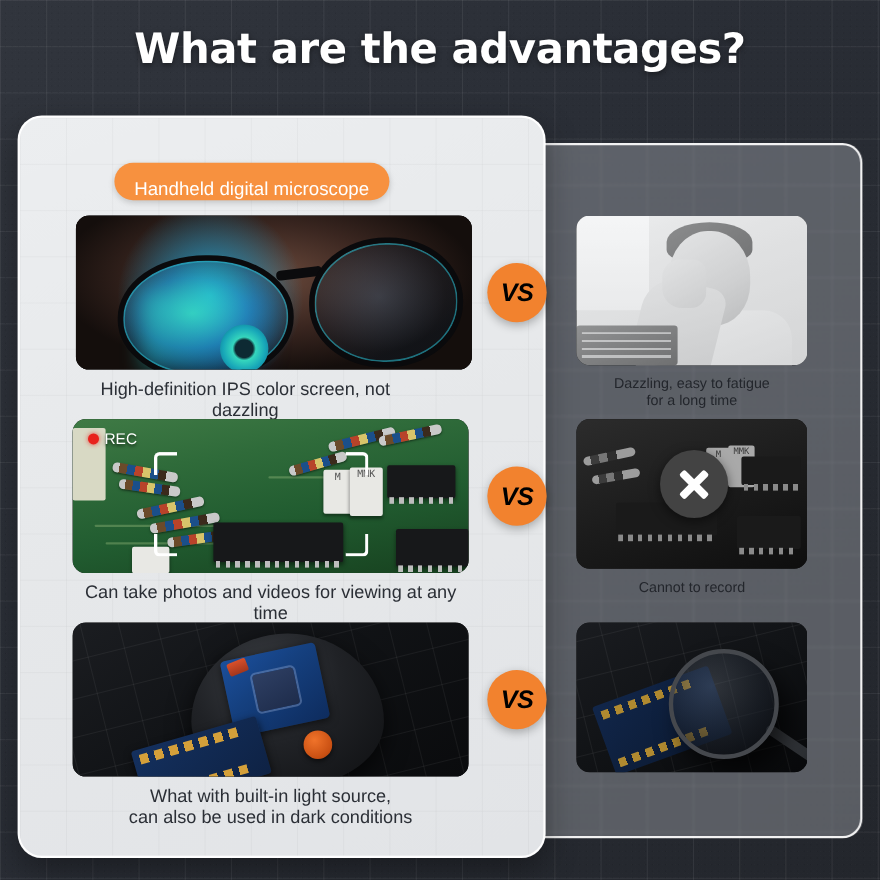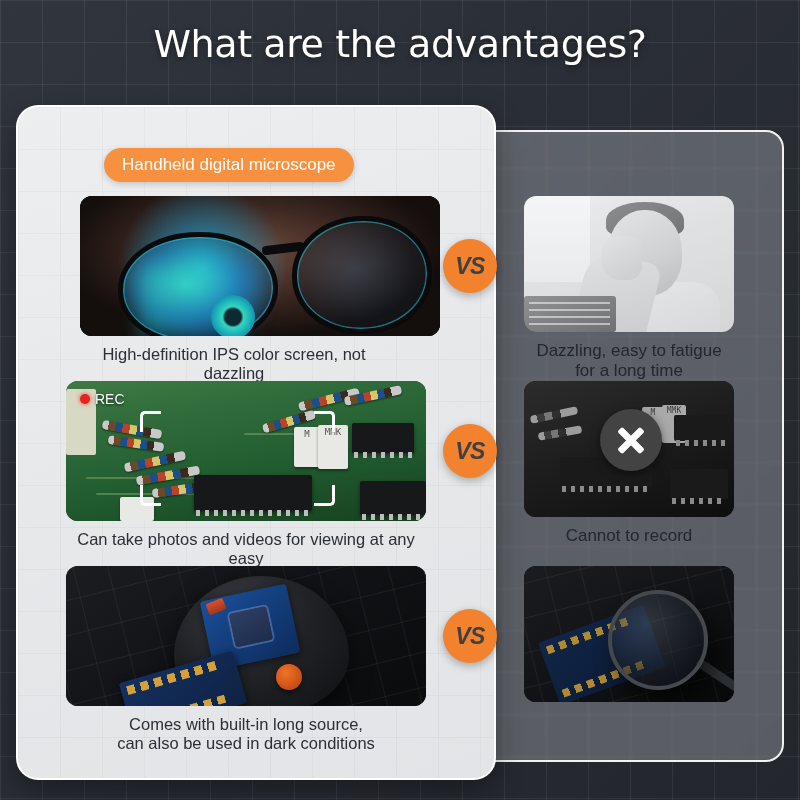--- a/index.html
+++ b/index.html
@@ -46,21 +46,21 @@
 
   
   .title {
     position: absolute;
     top: 22px;
     left: 0;
     width: 800px;
     text-align: center;
     color: #ffffff;
     font-size: 38px;
-    font-weight: normal;
+    font-weight: bold;
     letter-spacing: -0.4px;
     font-family: "DejaVu Sans", sans-serif;
     text-shadow: 0 2px 6px rgba(0,0,0,0.45);
   }
 
   
   .panel-right {
     position: absolute;
     left: 472px;
     top: 130px;
@@ -108,20 +108,21 @@
     white-space: nowrap;
     z-index: 6;
   }
   .badge-left {
     left: 104px;
     top: 148px;
     height: 34px;
     padding: 0 18px;
     background: #f7913f;
     box-shadow: 0 2px 6px rgba(0,0,0,0.18);
+    align-items: flex-end;
   }
   .badge-right {
     left: 510px;
     top: 150px;
     height: 32px;
     padding: 0 14px;
     background: #2b2f36;
     box-shadow: 0 2px 6px rgba(0,0,0,0.3);
   }
 
@@ -138,44 +139,44 @@
   }
   .cap {
     text-align: center;
     color: #2b2f36;
     font-size: 16.5px;
     line-height: 1.16;
     margin-top: 9px;
     white-space: pre-line;
   }
   .cap-right {
-    font-size: 17px;
+    font-size: 13px;
     color: #23262c;
   }
 
   
-  .l1 { left: 80px;  top: 196px;  width: 308px; }
+  .l1 { left: 69px;  top: 196px;  width: 308px; }
   .l2 { left: 66px;  top: 381px;  width: 360px; }
   .l3 { left: 66px;  top: 566px;  width: 360px; }
   .l1 .photo, .l2 .photo, .l3 .photo { width: 360px; height: 140px; }
 
   
   .r1 { left: 524px; top: 196px;  width: 210px; }
   .r2 { left: 524px; top: 381px;  width: 210px; }
   .r3 { left: 524px; top: 566px;  width: 210px; }
   .r1 .photo, .r2 .photo, .r3 .photo { width: 210px; height: 136px; }
 
   
   .vs {
     position: absolute;
     width: 54px;
     height: 54px;
     border-radius: 50%;
     background: #f2822e;
-    color: #404040;
+    color: #000000;
     display: flex;
     align-items: center;
     justify-content: center;
     font-size: 23px;
     font-weight: bold;
     font-style: italic;
     letter-spacing: -0.5px;
     z-index: 9;
     box-shadow: 0 3px 9px rgba(0,0,0,0.28);
   }
@@ -546,21 +547,21 @@
         <div class="rec">
           <span class="rec-dot"></span>
           <span>REC</span>
         </div>
         <div class="brk brk-tl"></div>
         <div class="brk brk-tr"></div>
         <div class="brk brk-bl"></div>
         <div class="brk brk-br"></div>
       </div>
     </div>
-    <div class="cap">Can take photos and videos for viewing at any easy</div>
+    <div class="cap">Can take photos and videos for viewing at any time</div>
   </div>
 
   <div class="vs vs2">
     <span>VS</span>
   </div>
 
   <div class="cell r2">
     <div class="photo">
       <div class="art-dark-pcb">
         <div class="dp-res" style="left:6px;top:30px;width:48px;transform:rotate(-12deg);"></div>
@@ -589,21 +590,21 @@
           <div class="scope-red"></div>
           <div class="scope-chip"></div>
         </div>
         <div class="scope-btn"></div>
         <div class="scope-pcb">
           <div class="scope-pads"></div>
           <div class="scope-pads2"></div>
         </div>
       </div>
     </div>
-    <div class="cap">Comes with built-in long source,
+    <div class="cap">What with built-in light source,
 can also be used in dark conditions</div>
   </div>
 
   <div class="vs vs3">
     <span>VS</span>
   </div>
 
   <div class="cell r3">
     <div class="photo">
       <div class="art-mag">

